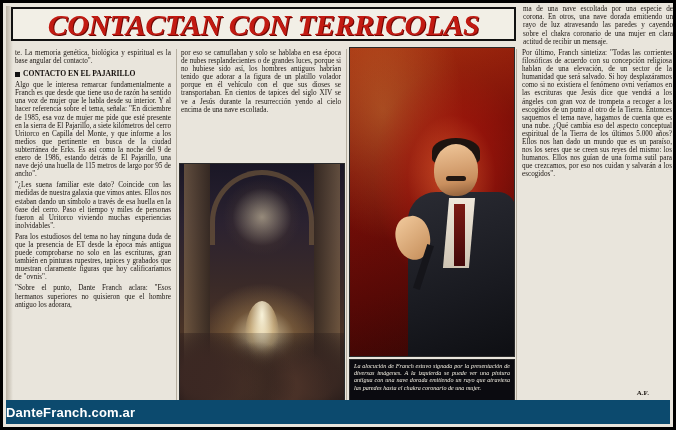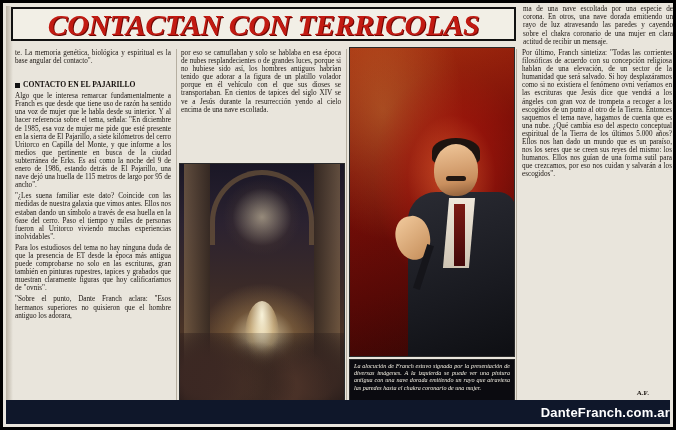--- a/index.html
+++ b/index.html
@@ -76,21 +76,21 @@
   .hdr-text p { font-size: 7.2px; line-height: 8.2px; }
 
   #col1 { left: 10px; top: 44px; width: 162px; height: 375px; padding: 2px 4px 0 2px; }
   #col2 { left: 176px; top: 44px; width: 166px; height: 150px; padding: 2px 4px 0 2px; }
   #col4 { left: 516px; top: 44px; width: 156px; height: 375px; padding: 2px 3px 0 3px; }
 
   .bullet-head {
     font-weight: bold;
     font-size: 7.6px;
     line-height: 9px;
-    margin: 15px 0 3px 0;
+    margin: 4px 0 3px 0;
     color: #120d0a;
   }
   .bullet-head .sq {
     display: inline-block;
     width: 5px; height: 5px;
     background: #111;
     margin-right: 3px;
     vertical-align: middle;
   }
   
@@ -244,24 +244,24 @@
     text-align: justify;
     font-family: "Liberation Serif", serif;
   }
   
   .footer {
     position: absolute;
     left: 3px;
     right: 3px;
     bottom: 3px;
     height: 24px;
-    background: #0f172a;
+    background: #0c4a6e;
     display: flex;
     align-items: center;
-    justify-content: flex-end;
+    justify-content: flex-start;
   }
   .footer .site {
     color: #ffffff;
     font-family: "Liberation Sans", sans-serif;
     font-weight: bold;
     font-size: 13px;
     letter-spacing: 0.2px;
   }
   .signature {
     position: absolute;

